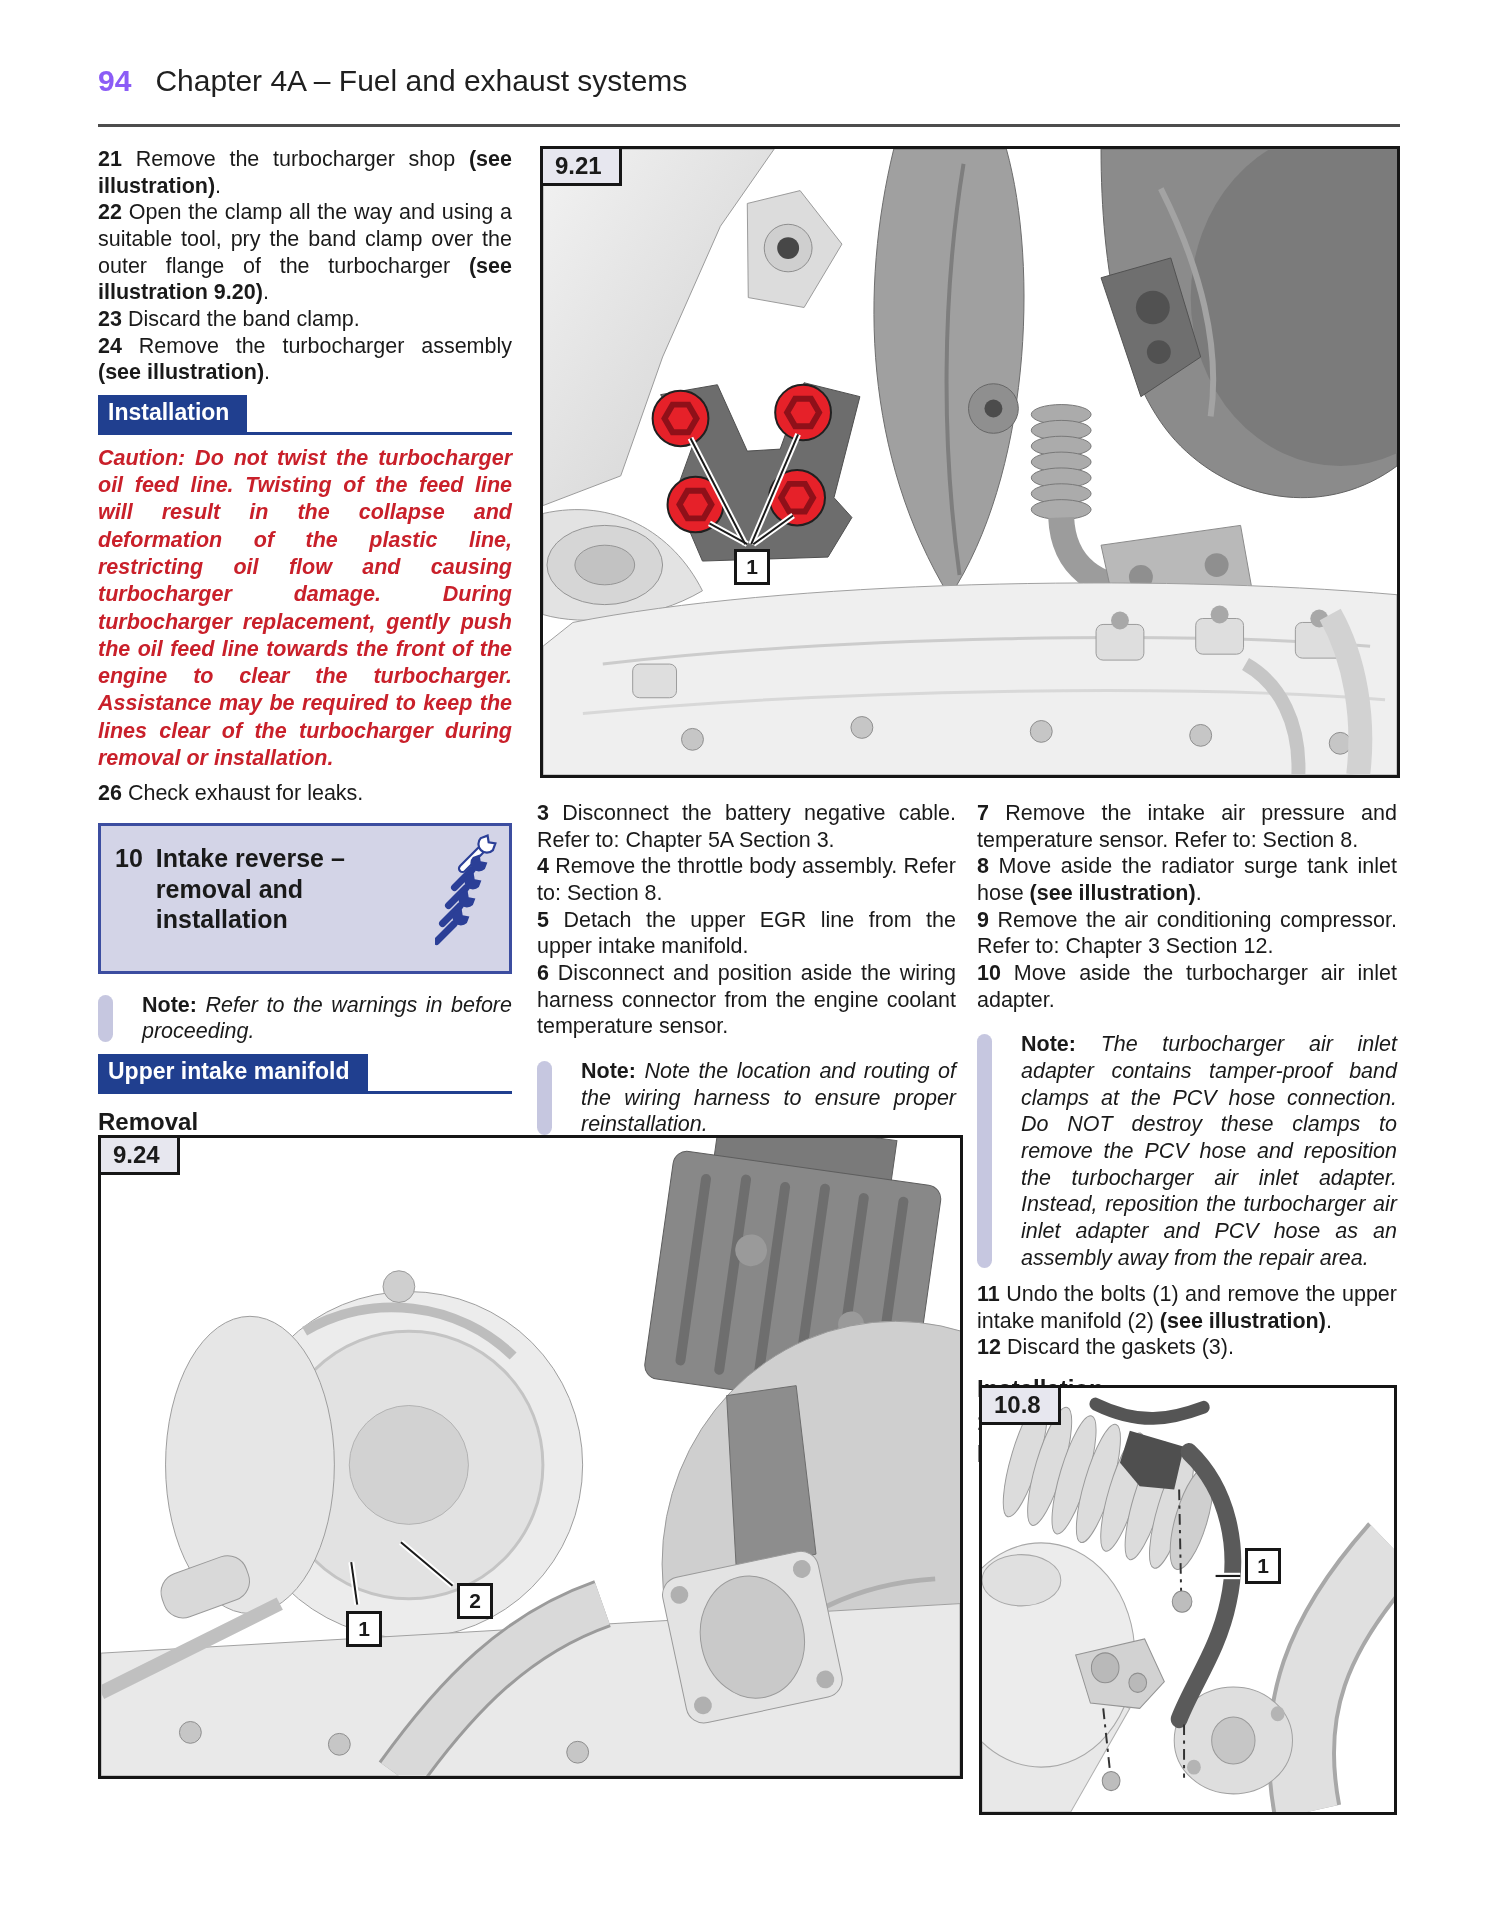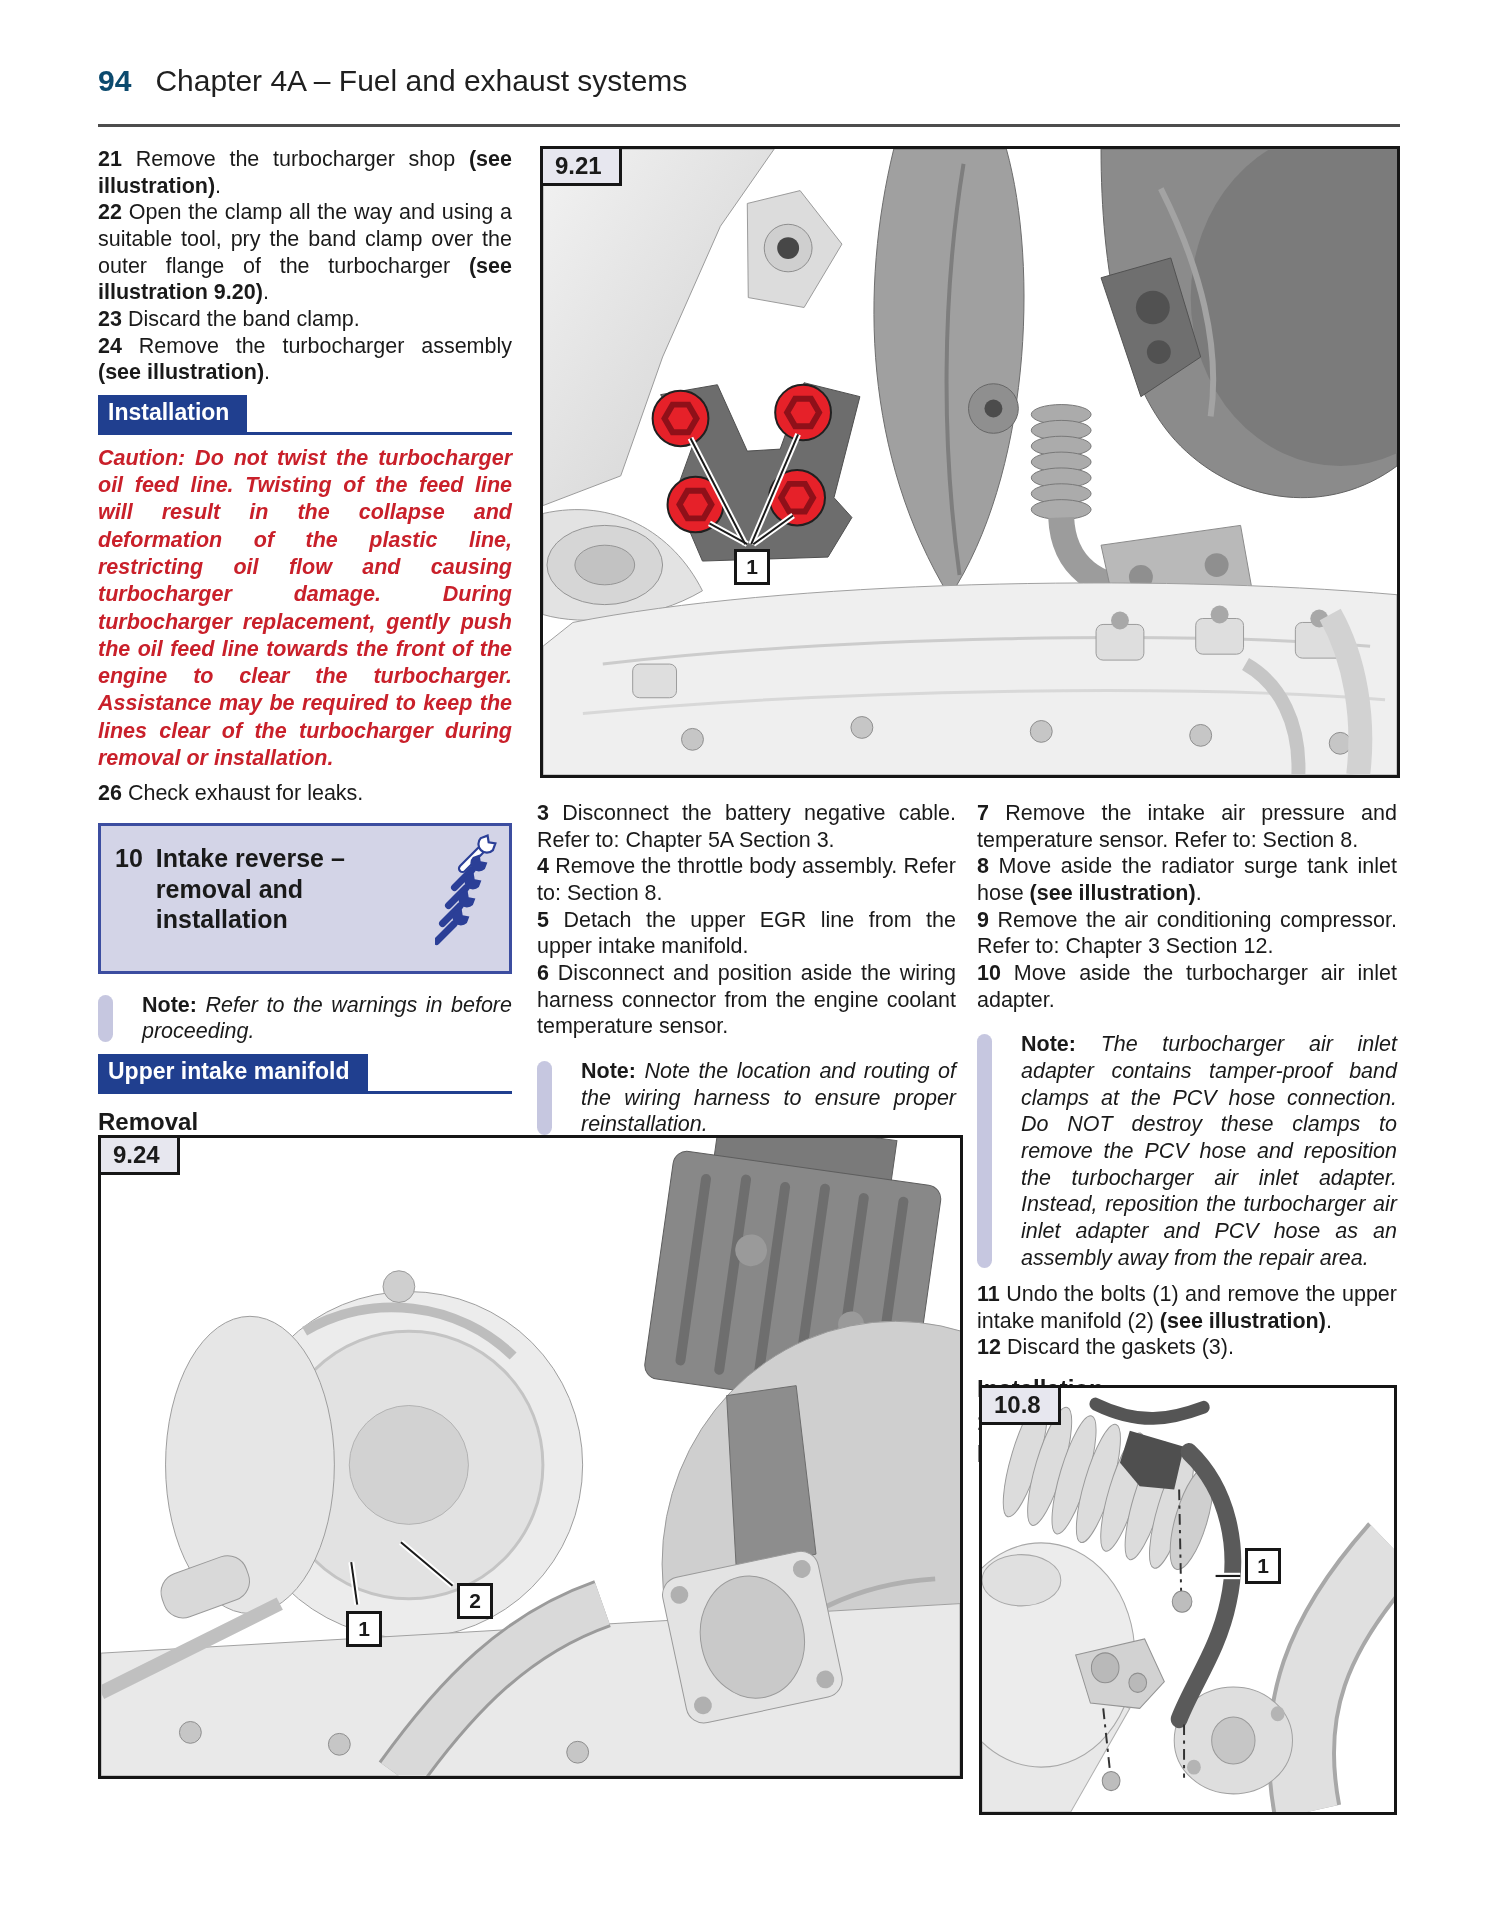--- a/index.html
+++ b/index.html
@@ -1,21 +1,21 @@
 <!DOCTYPE html>
 <html><head>
 <meta charset="utf-8">
 <style>
   html,body{margin:0;padding:0;background:#ffffff;}
   .page{position:relative;width:1500px;height:1929px;background:#fff;
         font-family:"Liberation Sans",sans-serif;color:#1a1a1a;overflow:hidden;}
 
   
   .header-row{position:absolute;left:98px;top:64px;width:1302px;white-space:nowrap;}
-  .page-num{color:#0c4a6e;font-weight:700;font-size:30px;margin-right:24px;}
+  .page-num{color:#8b5cf6;font-weight:700;font-size:30px;margin-right:24px;}
   .page-title{font-size:30px;color:#1f1f1f;}
   .header-rule{position:absolute;left:98px;top:124px;width:1302px;height:3px;background:#4d4d4d;}
 
   
   .col{position:absolute;font-size:21.5px;line-height:1.24;}
   .col-left{left:98px;top:146px;width:414px;}
   .col-mid{left:537px;top:800px;width:419px;}
   .col-right{left:977px;top:800px;width:420px;}
   .para{margin:0;text-align:justify;}
   .seg-b{font-weight:700;}

